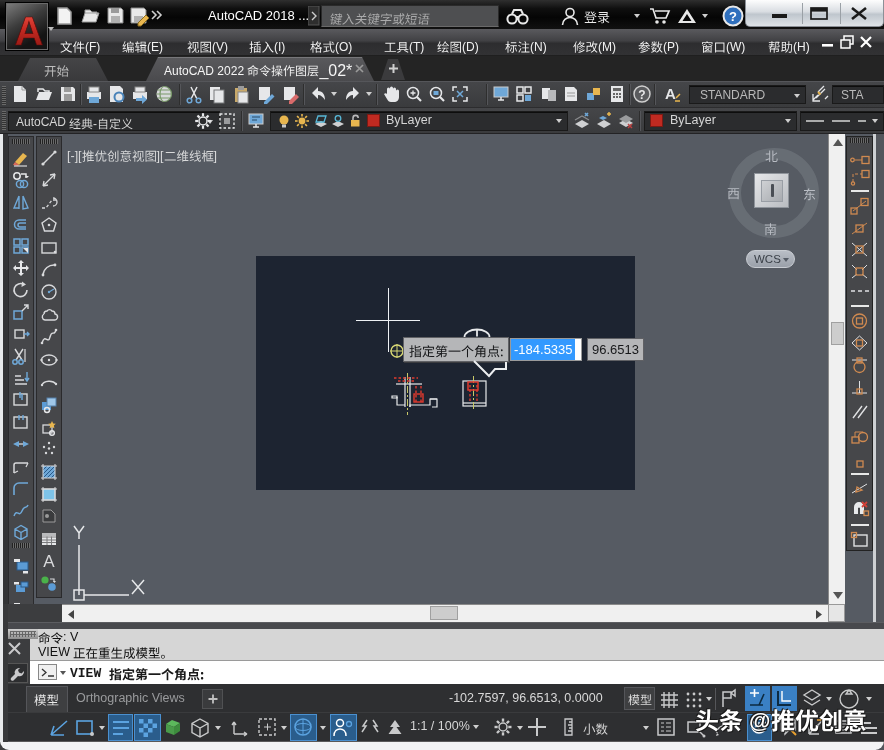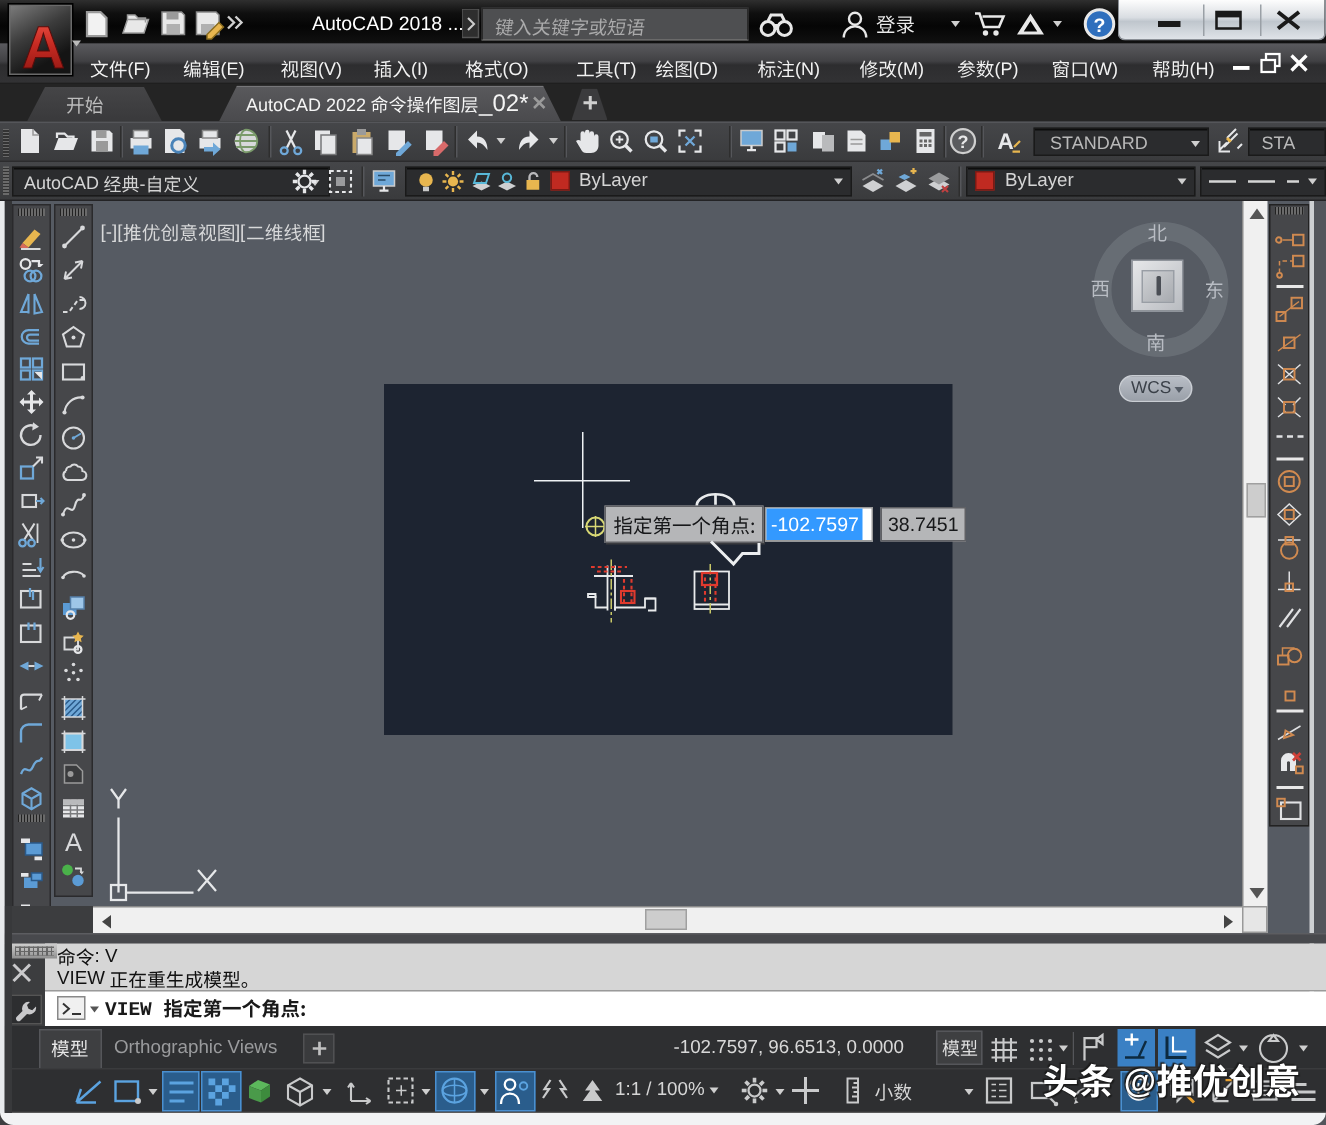--- a/index.html
+++ b/index.html
@@ -691,24 +691,24 @@
           <path transform="translate(65.0,11.2) scale(0.0130,-0.0130)" d="M266 540H486V414H266ZM266 608H263C293 641 321 676 346 710H628C605 675 576 638 547 608ZM799 540V414H562V540ZM337 843C287 742 191 620 56 529C74 518 99 492 112 474C140 494 166 515 190 537V358C190 234 177 77 66 -34C82 -44 111 -73 123 -88C190 -22 227 64 246 151H486V-58H562V151H799V18C799 2 793 -3 776 -3C759 -4 698 -5 636 -2C646 -23 659 -56 663 -77C745 -77 800 -76 833 -63C865 -51 875 -28 875 17V608H635C673 650 711 698 736 742L685 778L673 774H389L420 827ZM266 348H486V218H258C264 263 266 308 266 348ZM799 348V218H562V348Z"></path>
           <path transform="translate(78.0,11.2) scale(0.0130,-0.0130)" d="M237 465H760V286H237ZM340 128C353 63 361 -21 361 -71L437 -61C436 -13 426 70 411 134ZM547 127C576 65 606 -19 617 -69L690 -50C678 0 646 81 615 142ZM751 135C801 72 857 -17 880 -72L951 -42C926 13 868 98 818 161ZM177 155C146 81 95 0 42 -46L110 -79C165 -26 216 58 248 136ZM166 536V216H835V536H530V663H910V734H530V840H455V536Z"></path>
           <path transform="translate(91.0,11.2) scale(0.0130,-0.0130)" d="M139 390C175 390 205 418 205 460C205 501 175 530 139 530C102 530 73 501 73 460C73 418 102 390 139 390ZM139 -13C175 -13 205 15 205 56C205 98 175 126 139 126C102 126 73 98 73 56C73 15 102 -13 139 -13Z"></path>
         </svg></div>
 </div>
 <svg style="position:absolute;left:468px;top:360px" width="44" height="18" viewBox="0 0 44 18">
       <path d="M6 1 L21 16 L27 9 L38 9 L38 2" fill="none" stroke="#eceef0" stroke-width="2"></path>
     </svg>
 <div style="position:absolute;left:510px;top:338px;width:72px;height:23px;background:#fff;border:1px solid #9a9a9a;">
 <div style="position:absolute;left:0px;top:0px;width:64px;height:21px;background:#3399ff;"></div>
-<div style="position:absolute;left:3px;top:3px;font-size:13px;color:#fff">-102.7597</div>
+<div style="position:absolute;left:3px;top:3px;font-size:13px;color:#fff">-184.5335</div>
 </div>
 <div style="position:absolute;left:587px;top:338px;width:57px;height:23px;background:#b5b6b8;border:1px solid #606165;">
-<div style="position:absolute;left:4px;top:3px;font-size:13px;color:#17181a">38.7451</div>
+<div style="position:absolute;left:4px;top:3px;font-size:13px;color:#17181a">96.6513</div>
 </div>
 <svg style="position:absolute;left:390px;top:372px" width="52" height="44" viewBox="0 0 52 44">
 <g stroke="#e8eaec" stroke-width="1.2" fill="none">
 <path d="M15 5 v30 M20 5 v30"></path>
 <path d="M6 12 h26"></path>
 <path d="M2 24 h5 v2 h-5 z"></path>
 <path d="M7 25 v8 h8 M20 35 v-2 h20 v-6 h7 v8 h-5"></path>
 <path d="M40 27 h7"></path>
 </g>
 <g stroke="#c8c868" stroke-width="1" stroke-dasharray="7 2 2 2">

